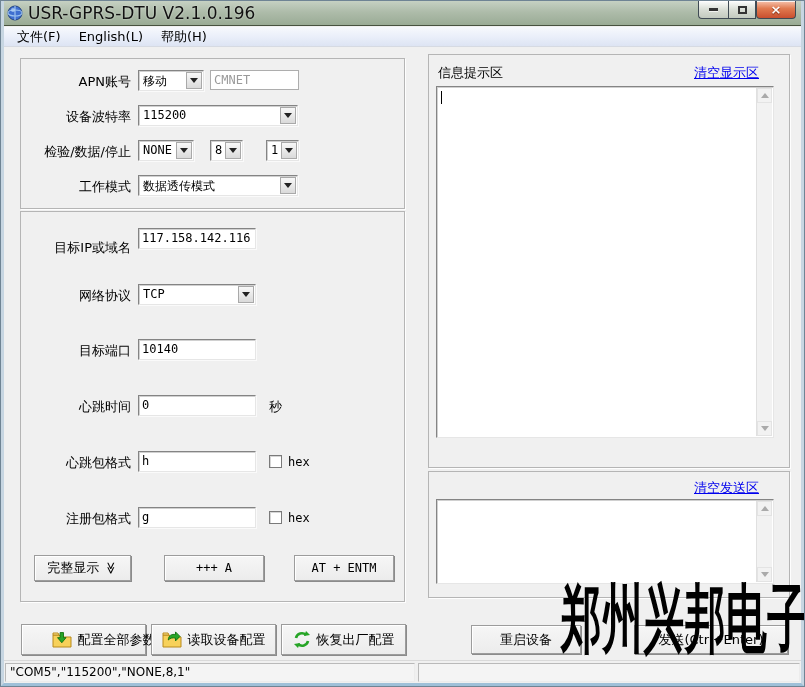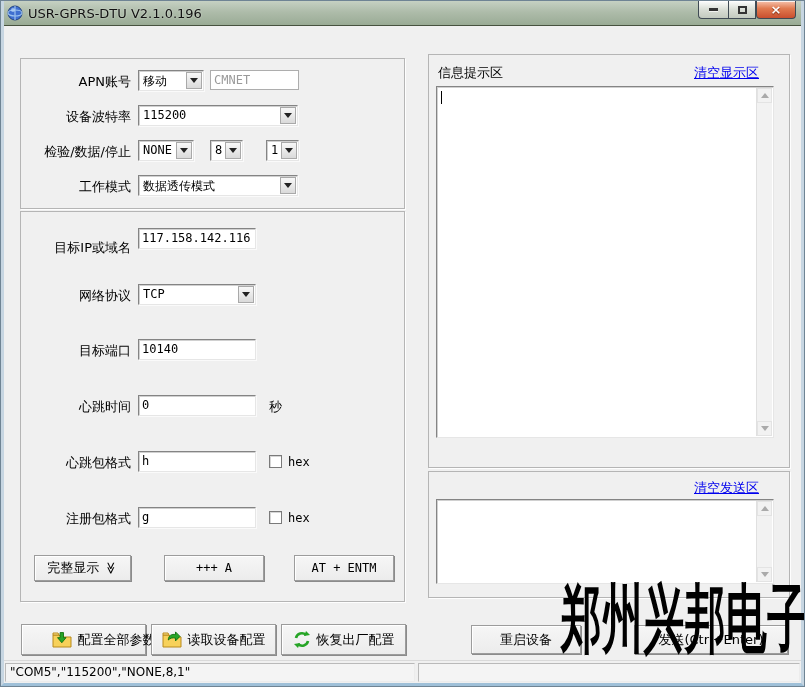--- a/index.html
+++ b/index.html
@@ -14,21 +14,21 @@
     position:absolute; inset:0; border:3px solid #c7d6e2; border-top:none;
     border-bottom-color:#9fc0d8; pointer-events:none; z-index:40;
   }
 
   
   .titlebar {
     position:absolute; left:0; top:0; width:100%; height:25px;
     background:linear-gradient(180deg,#c6d1c3 0%,#aebcaa 45%,#9aab95 100%);
     border-bottom:1px solid #47523f; display:flex; align-items:center; padding:0 6px;
   }
-  .titlebar .title { font-size:13px; color:#111; margin-left:5px; text-shadow:0 0 2px rgba(255,255,255,.6); }
+  .titlebar .title { font-size:17px; color:#111; margin-left:5px; text-shadow:0 0 2px rgba(255,255,255,.6); }
   .winbtns { position:absolute; right:8px; top:0; display:flex; z-index:45; }
   .winbtn {
     height:18px; border:1px solid #3f4a54; border-top:none; border-radius:0 0 4px 4px;
     display:flex; align-items:center; justify-content:center; margin-left:0;
     background:linear-gradient(180deg,#fdfdfd 0%,#d9ded6 50%,#c3cabf 100%);
     box-shadow:inset 0 1px 0 rgba(255,255,255,.8); cursor:default;
   }
   .winbtn.min { width:30px; border-right:none; border-radius:0 0 0 4px; }
   .winbtn.max { width:28px; border-radius:0; }
   .winbtn.close {
@@ -142,20 +142,25 @@
         <span class="glyph-min"></span>
       </div>
     <div class="winbtn max">
         <span class="glyph-max"></span>
       </div>
     <div class="winbtn close">
         <span>×</span>
       </div>
   </div>
 
+  <div class="menubar">
+    <span class="menu-item">文件(F)</span>
+    <span class="menu-item">English(L)</span>
+    <span class="menu-item">帮助(H)</span>
+  </div>
 
   <div class="groupbox" style="left:19px;top:57px;width:385px;height:151px;"></div>
 
   <span class="f-label" style="top:72px;">APN账号</span>
   <div class="combo" style="left:137px;top:69px;width:66px;height:21px;">
     <span class="val">移动</span>
     <span class="cbtn">
         <span class="tri-down"></span>
       </span>
   </div>

